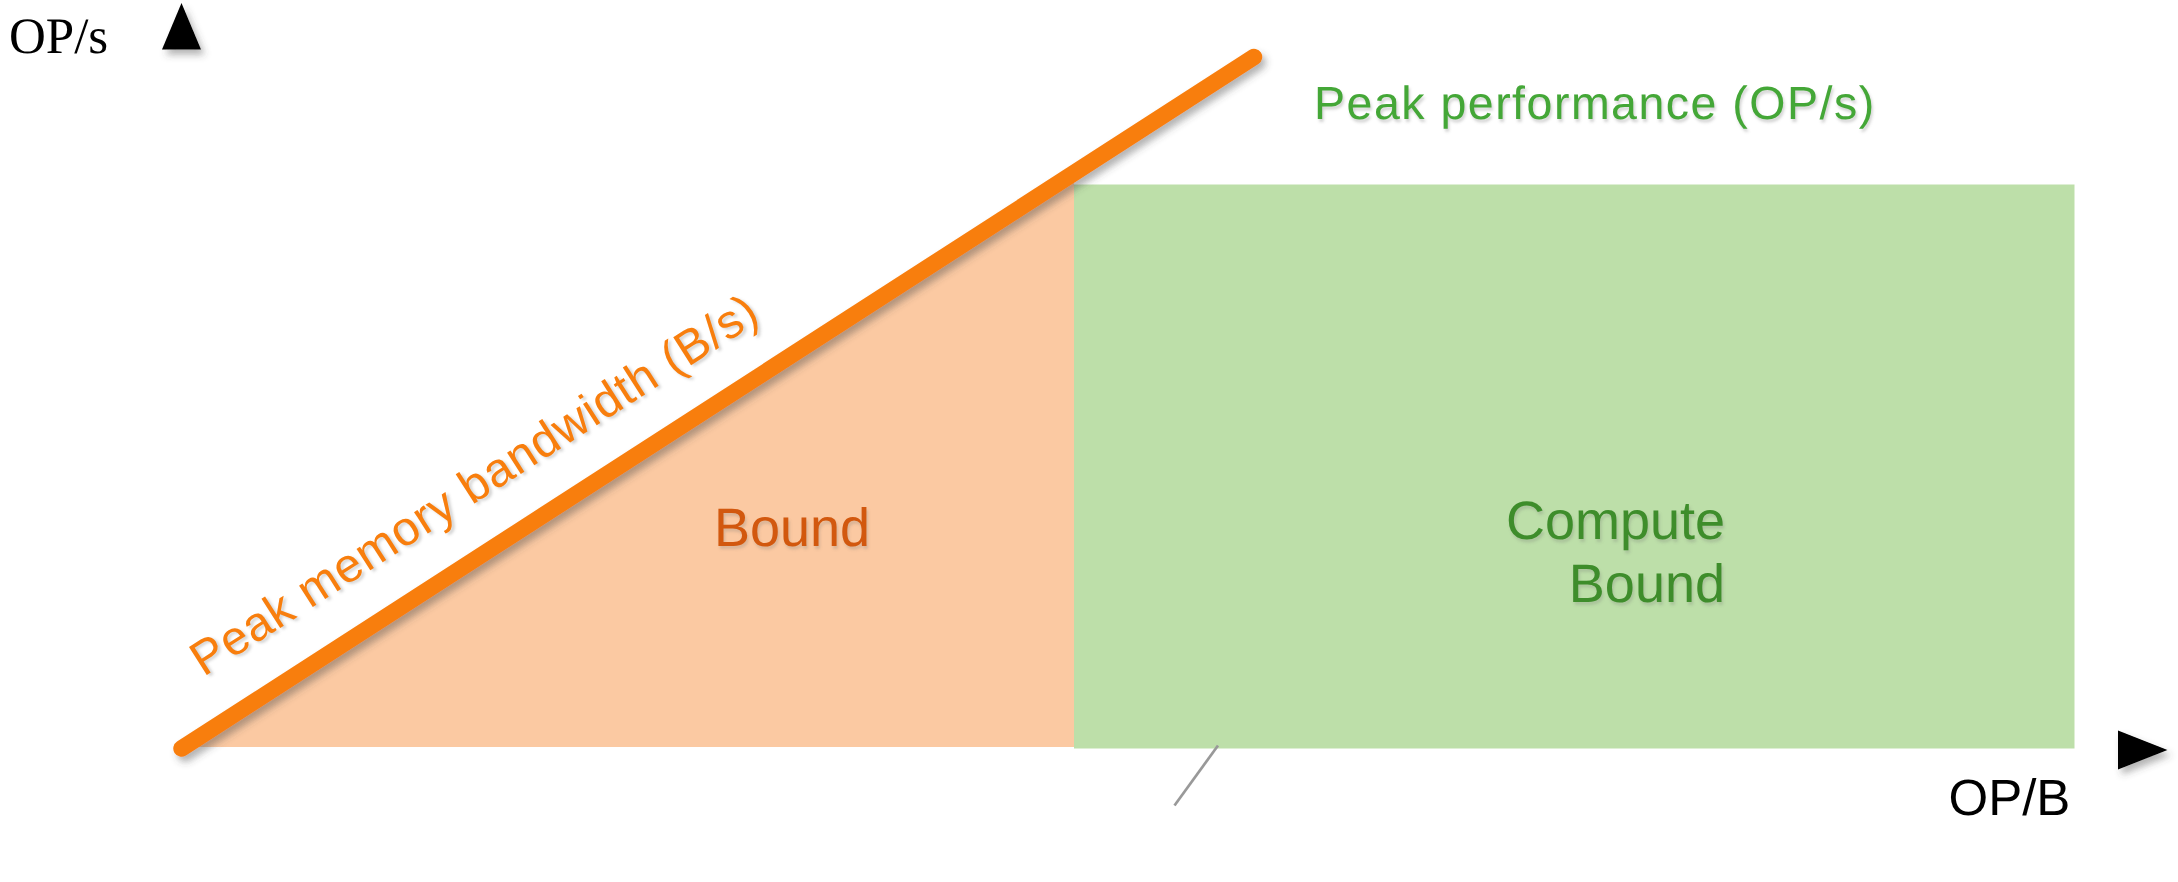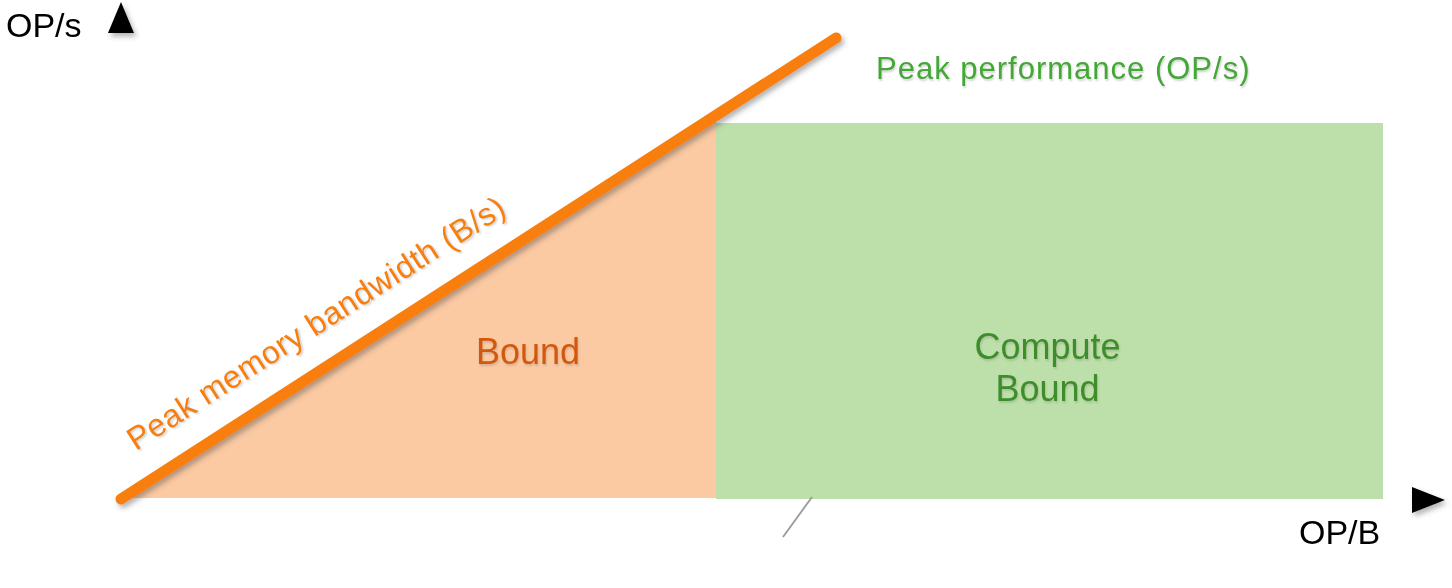--- a/index.html
+++ b/index.html
@@ -10,21 +10,21 @@
     background: #ffffff;
     font-family: "Liberation Sans", sans-serif;
     overflow: hidden;
   }
   .canvas svg { position: absolute; left: 0; top: 0; }
 
   .label { position: absolute; white-space: nowrap; }
 
   .y-axis-label {
     left: 6px; top: 6px;
-    font-size: 34px; color: #000000;
+    font-size: 34px; color: #000000; font-family: Liberation Serif, serif;
   }
   .x-axis-label {
     left: 1299px; top: 513px;
     font-size: 34px; color: #000000;
   }
   .peak-perf-label {
     left: 876px; top: 51px;
     font-size: 31px; letter-spacing: 1px;
     color: #44A737;
     text-shadow: 1px 2px 2px rgba(110,110,110,0.30);
@@ -44,20 +44,21 @@
     line-height: 42px;
     text-shadow: 1px 2px 2px rgba(110,110,110,0.25);
   }
   .memory-bound-label {
     left: 428px; top: 331px; width: 200px;
     color: #D2580E;
   }
   .compute-bound-label {
     left: 945px; top: 326px; width: 205px;
     color: #3E8D2B;
+    text-align: right;
   }
   .caption {
     left: 76px; top: 529px;
     font-size: 32px; letter-spacing: 0.5px;
     color: #8A8A8A;
     text-shadow: 1px 2px 2px rgba(120,140,170,0.30);
   }
 </style>
 </head>
 <body>

